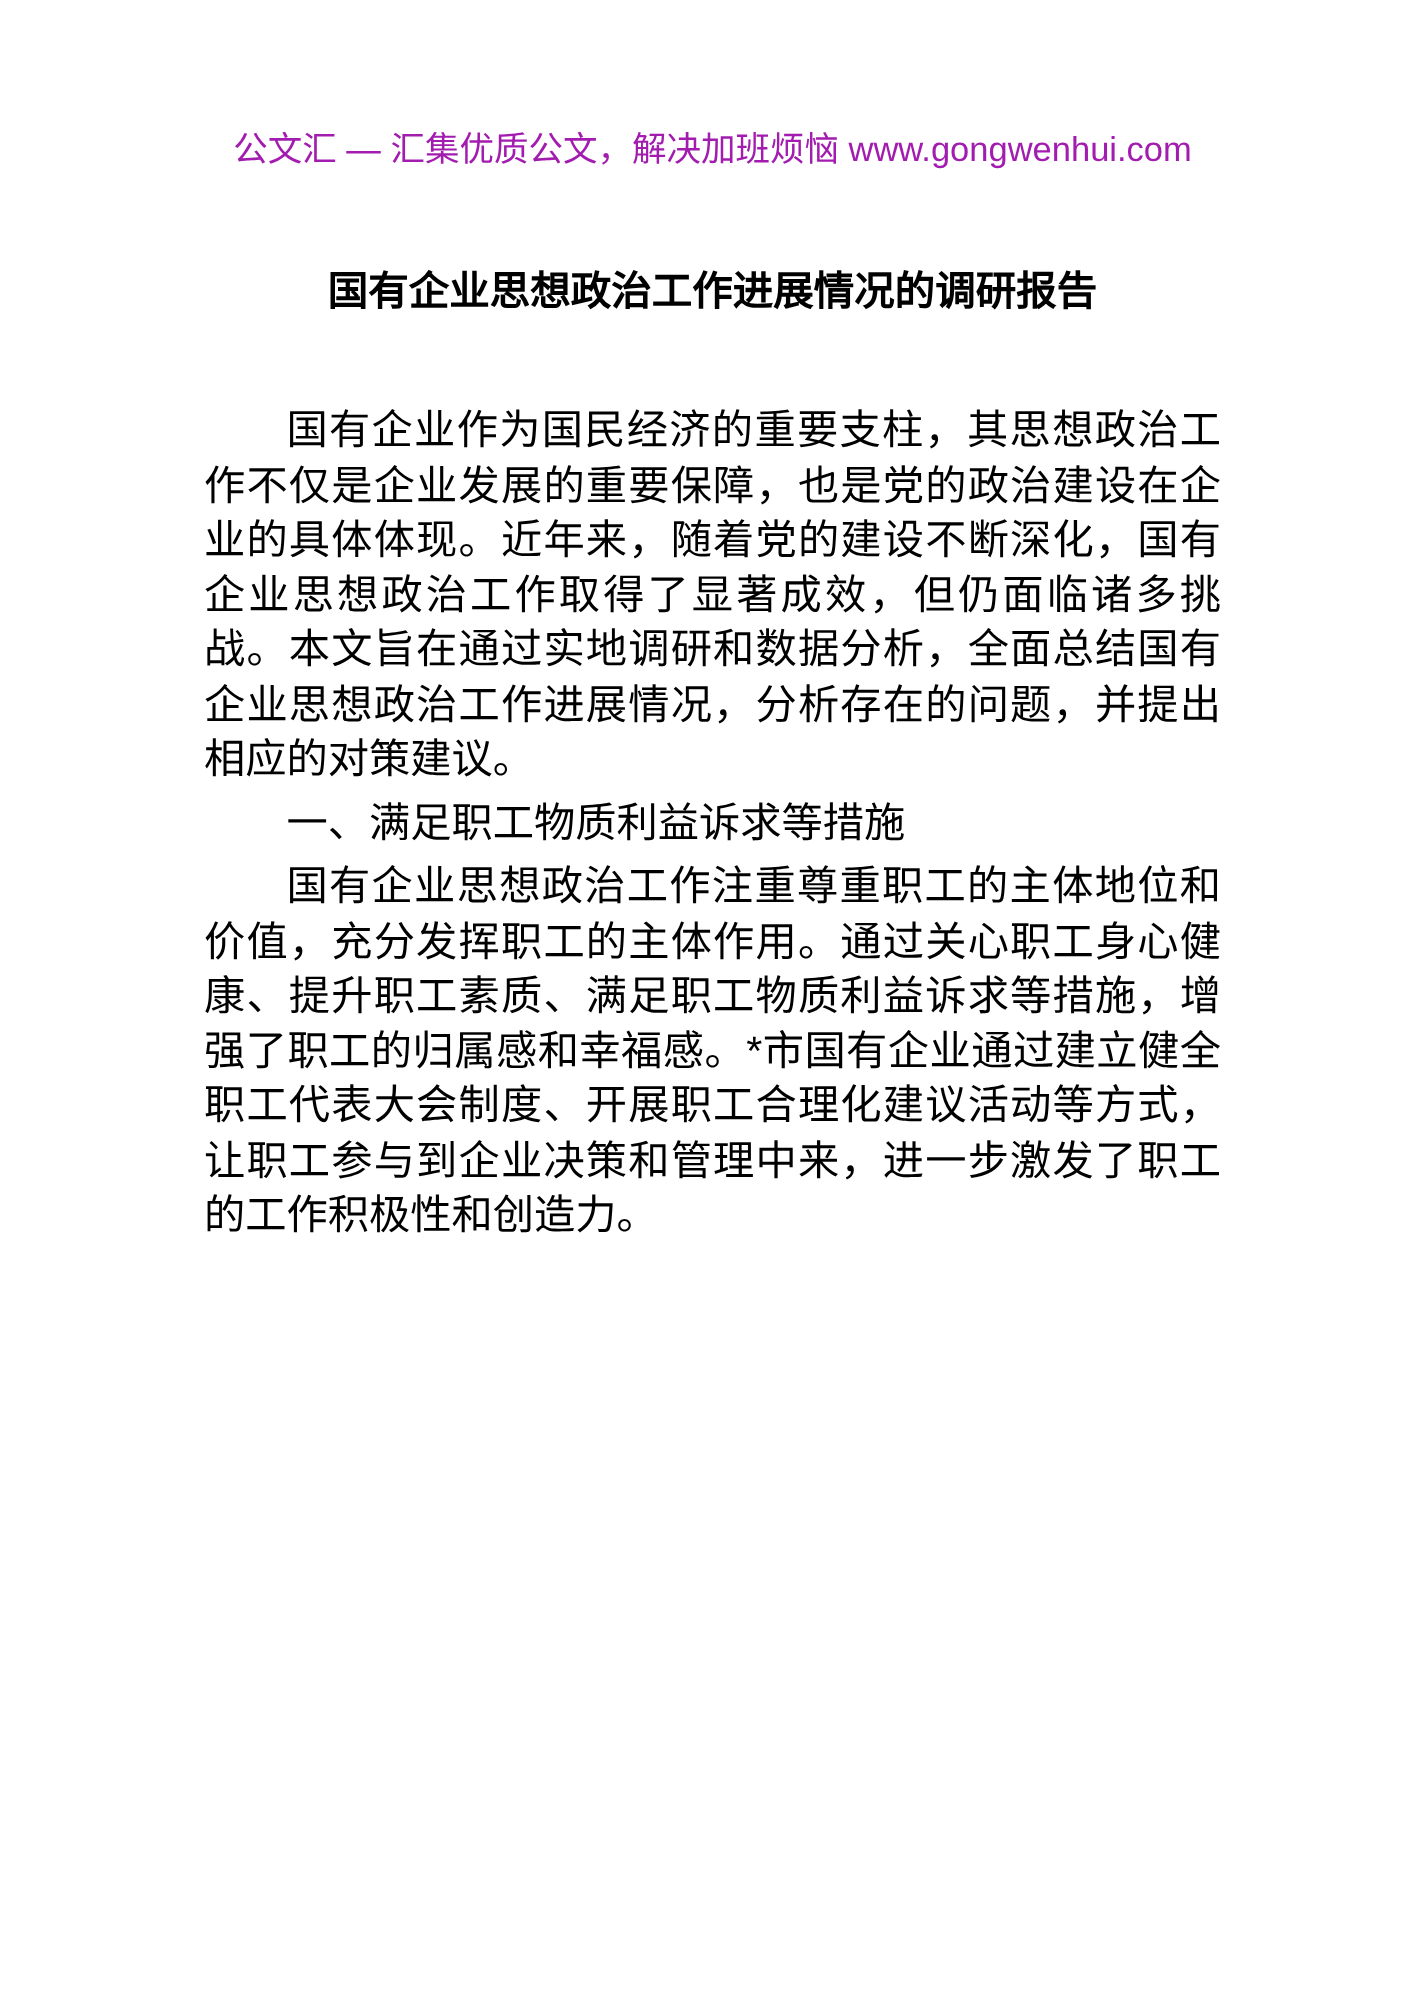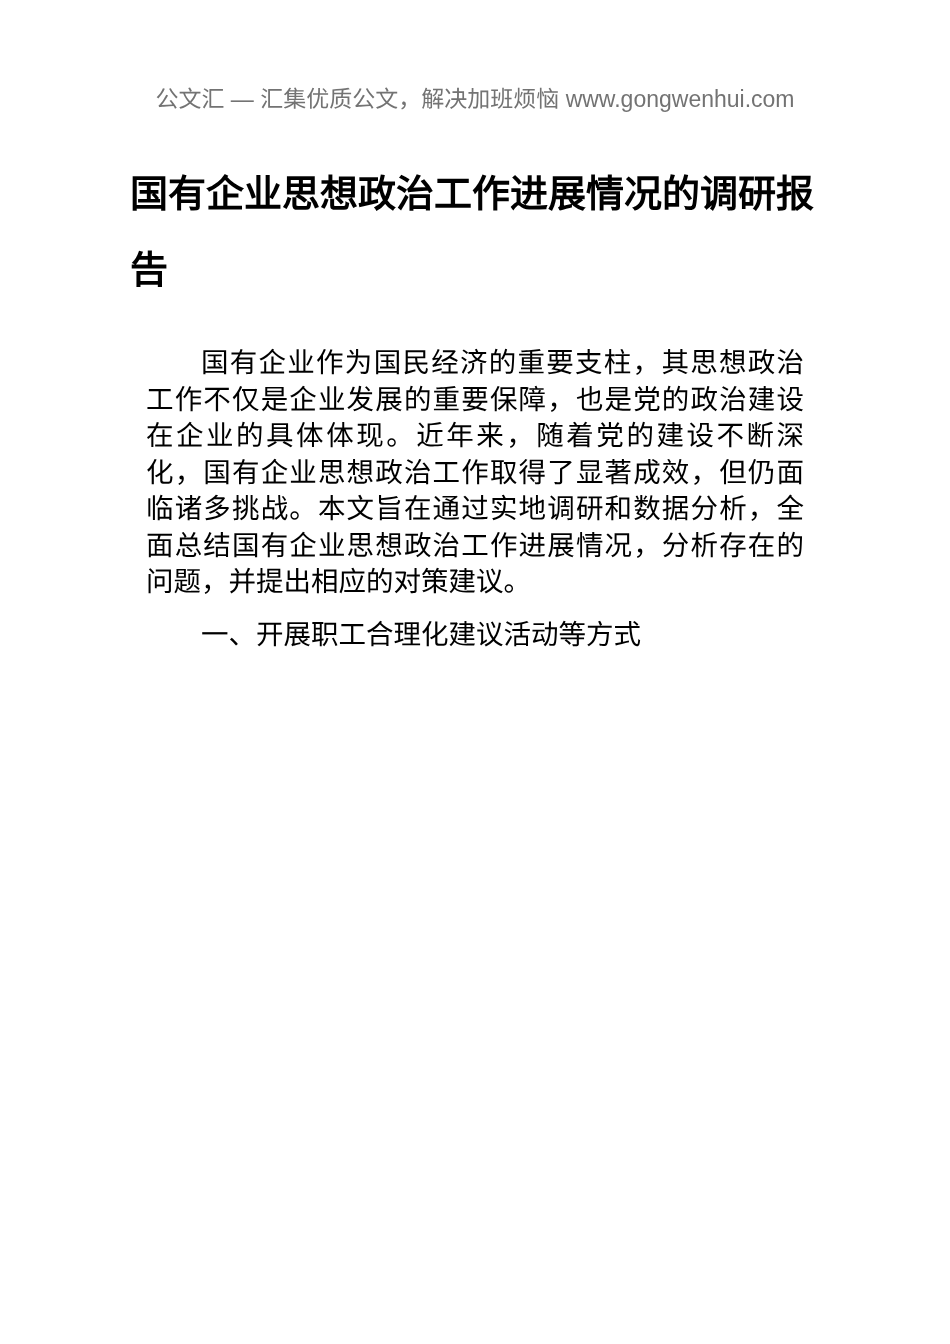--- a/index.html
+++ b/index.html
@@ -20,52 +20,54 @@
     height: 1344px;
     box-sizing: border-box;
     padding: 0 130px;
     background: #ffffff;
   }
   .site-notice {
     margin-top: 84px;
     text-align: center;
     font-size: 23px;
     line-height: 30px;
-    color: #737373;
+    color: #a21caf;
     white-space: nowrap;
   }
   .doc-title {
     margin: 42px auto 0 auto;
     max-width: 700px;
-    font-size: 38px;
+    text-align: center;
+    font-size: 27px;
     font-weight: 700;
     line-height: 76px;
     color: #000000;
   }
   .doc-body {
     margin-top: 37px;
   }
   .doc-body p {
-    margin: 16px;
+    margin: 6px;
     font-size: 27.5px;
     line-height: 36.5px;
     text-align: justify;
     text-justify: inter-ideograph;
     text-indent: 2em;
     color: #000000;
     letter-spacing: 0;
   }
 </style>
 </head>
 <body>
 
 <div class="doc-page">
 
   <div class="site-notice">公文汇 — 汇集优质公文，解决加班烦恼 www.gongwenhui.com</div>
 
   <h1 class="doc-title">国有企业思想政治工作进展情况的调研报告</h1>
 
   <div class="doc-body">
     <p>国有企业作为国民经济的重要支柱，其思想政治工作不仅是企业发展的重要保障，也是党的政治建设在企业的具体体现。近年来，随着党的建设不断深化，国有企业思想政治工作取得了显著成效，但仍面临诸多挑战。本文旨在通过实地调研和数据分析，全面总结国有企业思想政治工作进展情况，分析存在的问题，并提出相应的对策建议。</p>
-    <p>一、开展职工合理化建议活动等方式</p>
+    <p>一、满足职工物质利益诉求等措施</p>
+    <p>国有企业思想政治工作注重尊重职工的主体地位和价值，充分发挥职工的主体作用。通过关心职工身心健康、提升职工素质、满足职工物质利益诉求等措施，增强了职工的归属感和幸福感。*市国有企业通过建立健全职工代表大会制度、开展职工合理化建议活动等方式，让职工参与到企业决策和管理中来，进一步激发了职工的工作积极性和创造力。</p>
   </div>
 
 </div>
 
 </body></html>

